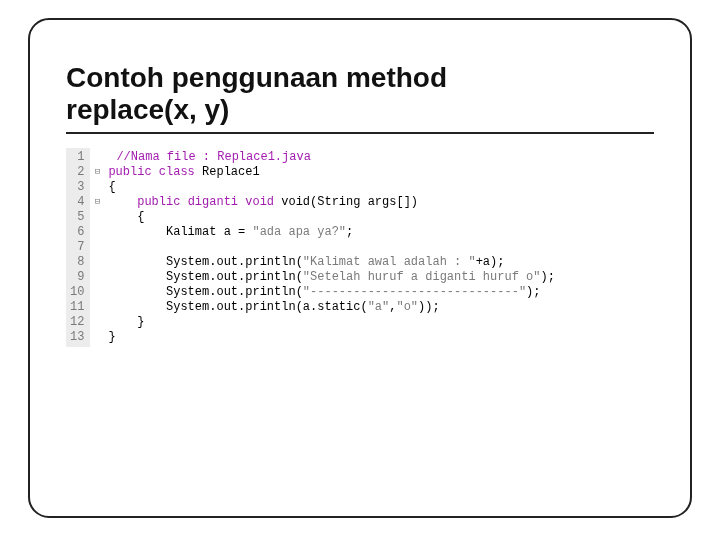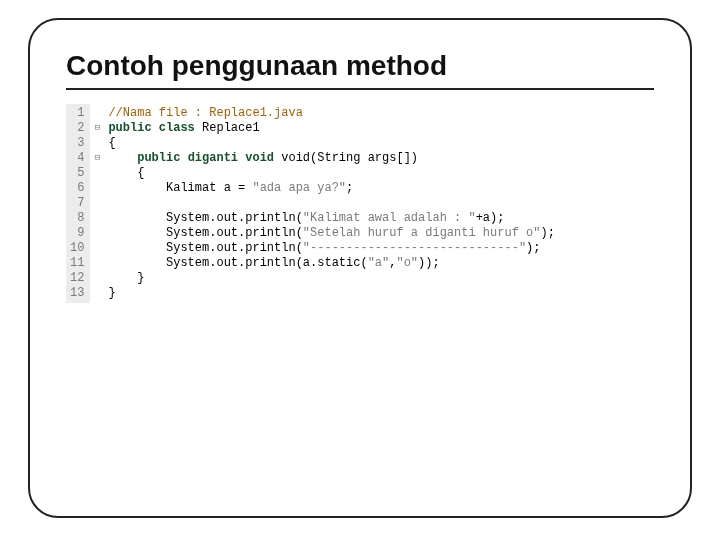--- a/index.html
+++ b/index.html
@@ -10,22 +10,22 @@
     font-family: Arial, Helvetica, sans-serif;
     position: relative;
   }
   .slide-frame {
     position: absolute;
     top: 18px;
     left: 28px;
     right: 28px;
     bottom: 22px;
     border: 2.5px solid #222;
-    border-radius: 30px;
-    padding: 30px 36px 20px 36px;
+    border-radius: 21px;
+    padding: 42px 36px 20px 36px;
   }
   .title {
     font-size: 28px;
     font-weight: 900;
     font-family: Verdana, Arial, sans-serif;
     line-height: 1.15;
     color: #111;
     border-bottom: 2px solid #222;
     padding-bottom: 6px;
     margin-bottom: 14px;
@@ -52,31 +52,32 @@
     color: #7a7a7a;
     font-size: 9px;
     line-height: 15px;
     white-space: pre;
   }
   .code {
     padding: 2px 0 2px 4px;
     white-space: pre;
     color: #000;
   }
-  .kw { color: #14532d; font-weight: 700; }
-  .cm { color: #a16207; }
+  .kw { color: #a21caf; font-weight: 400; }
+  .cm { color: #a21caf; margin-left: 8px; }
   .str { color: #7a7a7a; }
 </style>
 </head>
 <body>
 
 <div class="slide-frame">
 
   <div class="title">
     <span>Contoh penggunaan method</span><br>
+    <span>replace(x, y)</span>
   </div>
 
   <div class="code-area">
     <div class="gutter"> 1
  2
  3
  4
  5
  6
  7

